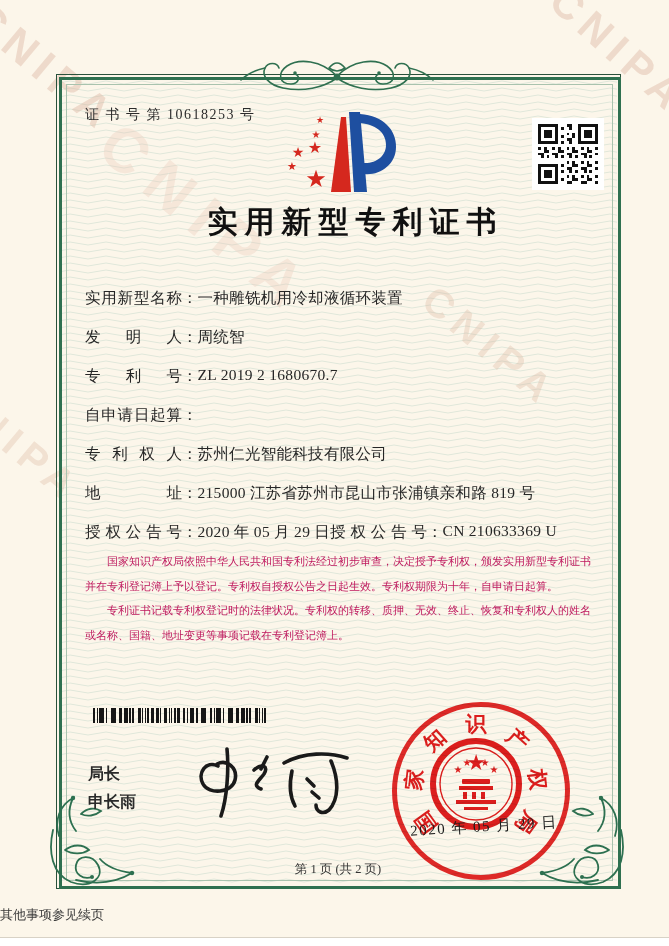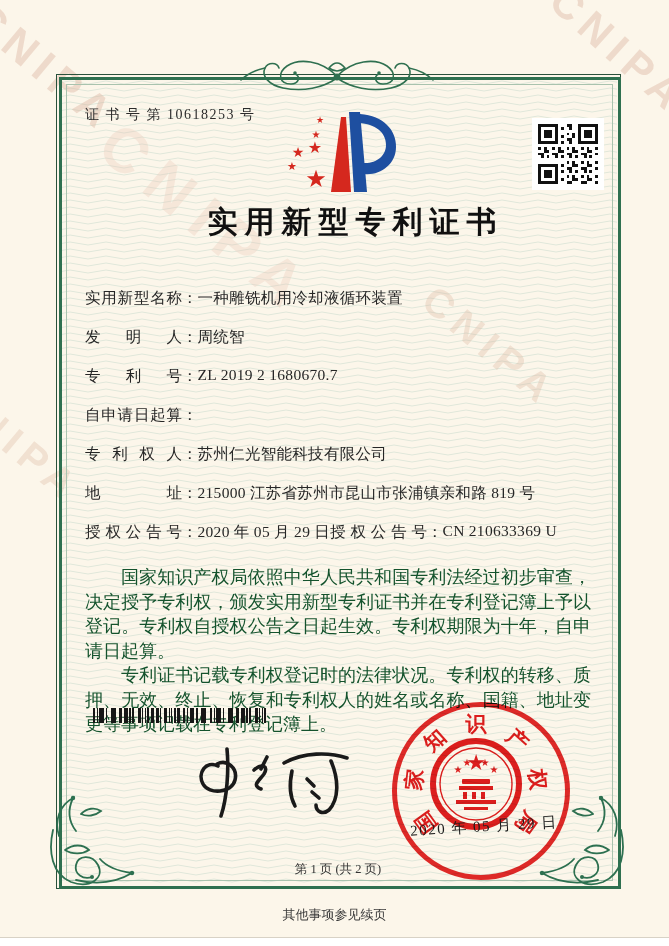--- a/index.html
+++ b/index.html
@@ -36,21 +36,21 @@
     font-size:30px;font-weight:700;letter-spacing:7px;color:#101010;padding-left:21px;}
   
   .fields{position:absolute;left:85px;top:288px;width:510px;z-index:5;font-size:15.5px;color:#262626;}
   .frow{position:relative;height:39px;display:flex;align-items:flex-start;}
   .flabel{display:inline-block;width:97px;text-align:justify;text-align-last:justify;text-justify:inter-ideograph;}
   .fcolon{display:inline-block;}
   .fvalue{display:inline-block;white-space:nowrap;letter-spacing:.3px;}
   .fsecond{position:absolute;left:245px;top:0;display:flex;}
   
   .paras{position:absolute;left:85px;top:549px;width:506px;z-index:5;
-    font-size:18px;line-height:24.5px;text-align:justify;color:#14532d;margin-top:16px;}
+    font-size:11px;line-height:24.5px;text-align:justify;color:#be185d;}
   .paras p{margin:0;text-indent:2em;}
   
   .barcode{position:absolute;left:93px;top:708px;width:174px;height:15px;z-index:5;
     background:
       repeating-linear-gradient(90deg,#161616 0 2px,transparent 2px 4px,#161616 4px 5px,transparent 5px 9px),
       repeating-linear-gradient(90deg,#161616 0 1px,transparent 1px 6px,#161616 6px 9px,transparent 9px 13px);}
   
   .signer{position:absolute;left:88px;top:760px;z-index:5;
     font-family:"Liberation Sans","DejaVu Sans",sans-serif;font-size:16px;font-weight:600;color:#2a2a2a;line-height:28px;}
   .signature{position:absolute;left:188px;top:740px;width:185px;height:88px;z-index:5;}
@@ -59,21 +59,21 @@
   .seal-ring{position:absolute;left:0;top:0;width:168px;height:168px;border:5px solid #df1f1f;border-radius:50%;opacity:.95;}
   .seal-chars{position:absolute;left:0;top:0;width:168px;height:168px;}
   .seal-chars span{position:absolute;left:50%;top:50%;width:28px;height:28px;margin:-14px 0 0 -14px;
     display:flex;align-items:center;justify-content:center;
     font-size:21px;font-weight:700;color:#df1f1f;transform-origin:center;}
   .emblem{position:absolute;left:36px;top:34px;width:96px;height:96px;}
   .seal-date{position:absolute;left:410px;top:815px;width:220px;z-index:7;
     font-size:15px;letter-spacing:1.5px;color:#1c1c1c;transform:rotate(-3.5deg);}
   
   .page-info{position:absolute;left:0;top:861px;width:676px;text-align:center;z-index:5;font-size:12.5px;color:#333;}
-  .continuation{position:absolute;left:0;top:906px;width:669px;text-align:center;z-index:5;font-size:13px;color:#3a3a3a;}
+  .continuation{position:absolute;left:0;top:906px;width:669px;z-index:5;font-size:13px;color:#3a3a3a;}
   .bottom-edge{position:absolute;left:0;bottom:0;width:669px;height:8px;background:#fff;border-top:1px solid #d8d2c6;z-index:8;}
 </style>
 </head>
 <body>
 
 <div class="page">
 
   <svg class="guilloche" xmlns="http://www.w3.org/2000/svg">
     <defs>
       <pattern id="wv" width="36" height="7" patternUnits="userSpaceOnUse">
@@ -288,20 +288,24 @@
     </div>
   </div>
 
   <div class="paras">
     <p>国家知识产权局依照中华人民共和国专利法经过初步审查，决定授予专利权，颁发实用新型专利证书并在专利登记簿上予以登记。专利权自授权公告之日起生效。专利权期限为十年，自申请日起算。</p>
     <p>专利证书记载专利权登记时的法律状况。专利权的转移、质押、无效、终止、恢复和专利权人的姓名或名称、国籍、地址变更等事项记载在专利登记簿上。</p>
   </div>
 
   <div class="barcode"></div>
 
+  <div class="signer">
+    <div>局长</div>
+    <div>申长雨</div>
+  </div>
 
   <svg class="signature" viewBox="0 0 185 88" xmlns="http://www.w3.org/2000/svg">
     <g fill="none" stroke="#1a1a1a" stroke-width="3.6" stroke-linecap="round" stroke-linejoin="round">
       <path d="M30,26 C18,20 9,33 15,44 C21,55 44,53 47,40 C50,28 39,19 29,24"></path>
       <path d="M39,9 C41,30 39,58 33,76"></path>
       <path d="M66,30 C74,23 81,26 76,34 C70,42 64,45 73,49"></path>
       <path d="M79,17 L73,29"></path>
       <path d="M96,23 C116,12 141,12 159,18"></path>
       <path d="M104,31 C101,45 102,57 107,66"></path>
       <path d="M143,21 C151,40 151,59 141,70 C135,75 128,72 128,65"></path>

